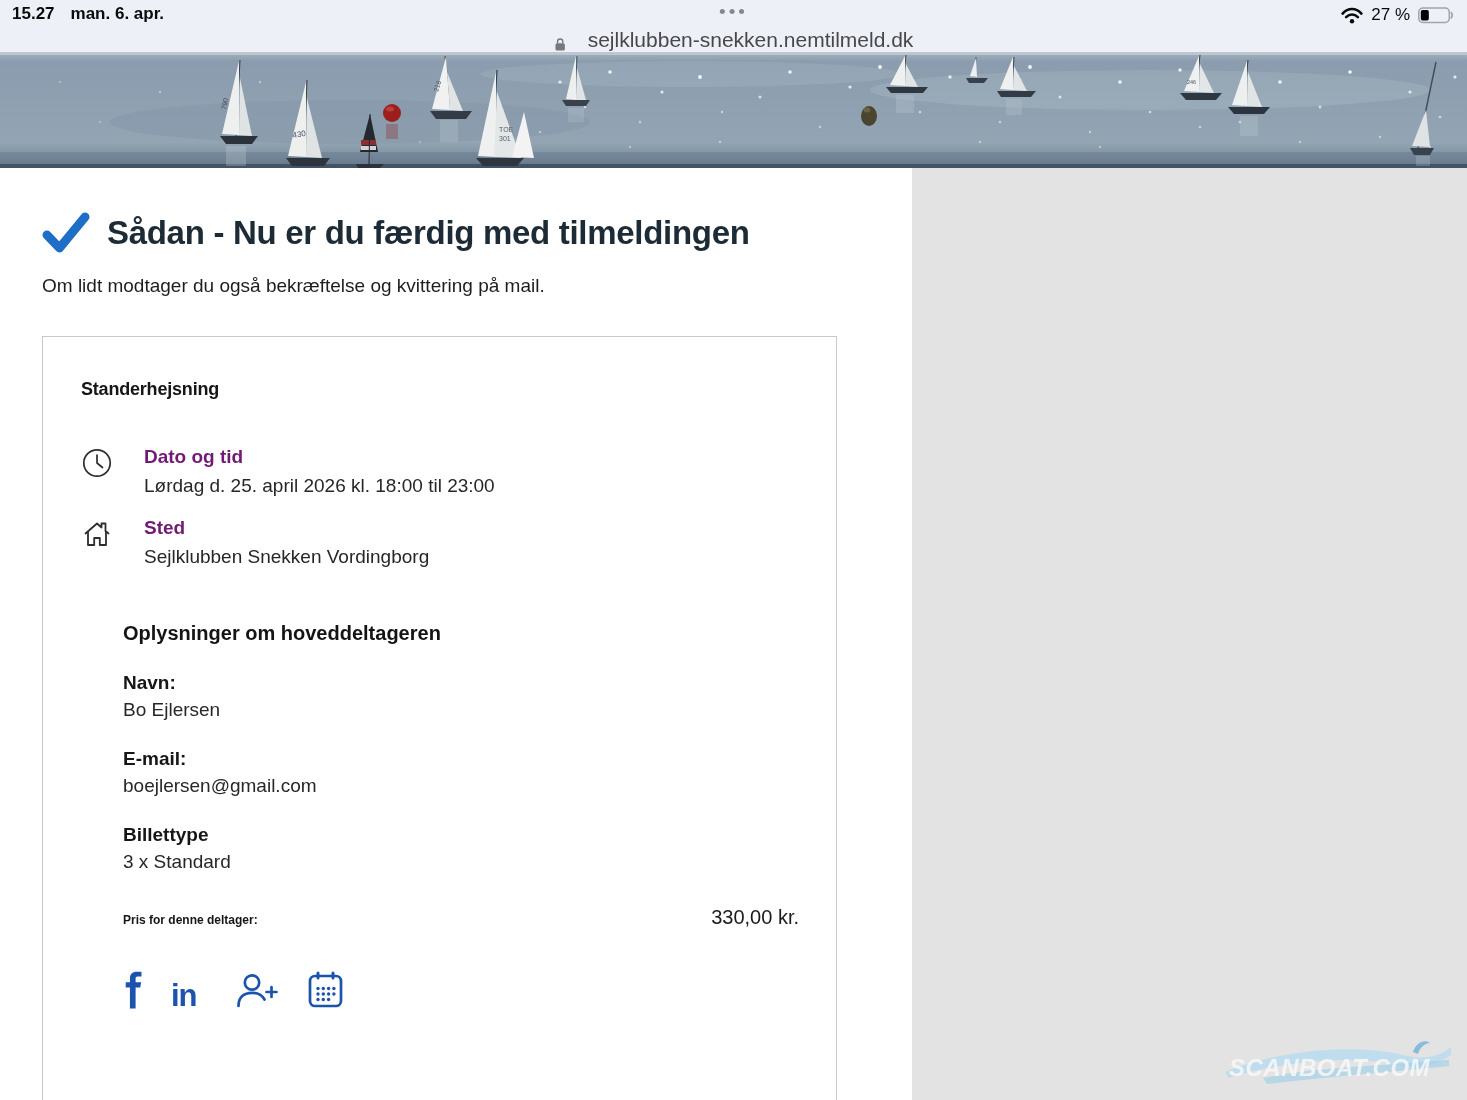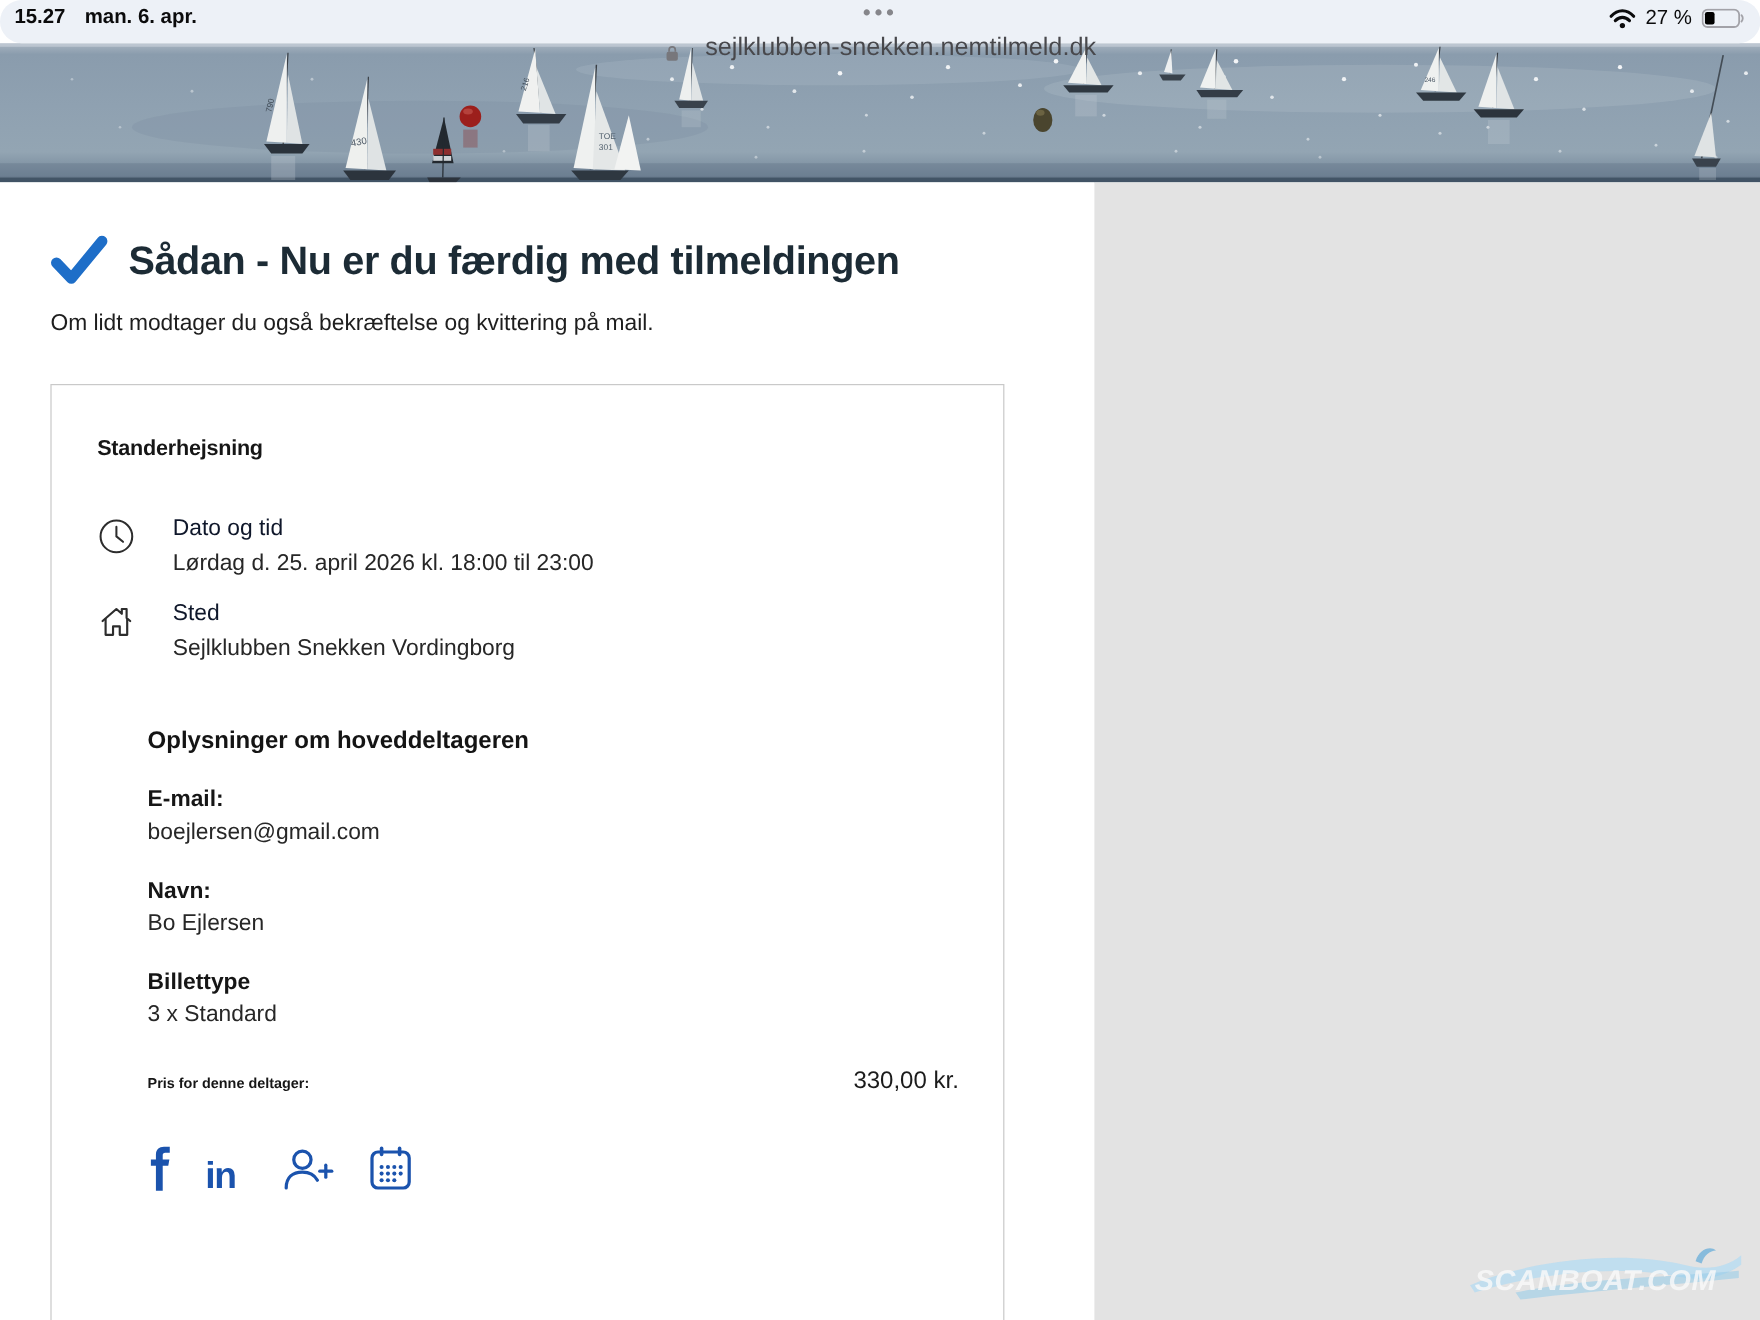--- a/index.html
+++ b/index.html
@@ -1,20 +1,20 @@
 <!DOCTYPE html>
 <html><head>
 <meta charset="utf-8">
 <style>
   html,body{margin:0;padding:0;background:#ffffff;}
   .screen{position:relative;width:1467px;height:1100px;overflow:hidden;background:#ffffff;
           font-family:"Liberation Sans", sans-serif;color:#1d1d1d;}
 
   
-  .statusbar{position:relative;height:36px;background:#edf1f7;border-radius:26px;}
+  .statusbar{position:relative;height:52px;background:#edf1f7;}
   .sb-left{position:absolute;left:12px;top:4px;display:flex;gap:16px;
            font-size:17px;font-weight:700;color:#0b0b0c;}
   .sb-dots{position:absolute;left:50%;top:2px;transform:translateX(-50%);
            color:#86868b;font-size:19px;letter-spacing:3px;line-height:1;cursor:default;}
   .sb-url{position:absolute;left:50%;top:28px;transform:translateX(-50%);
           display:flex;align-items:flex-end;gap:22px;font-size:21px;color:#48484c;}
   .sb-right{position:absolute;right:12px;top:5px;display:flex;align-items:center;gap:8px;
             font-size:17px;color:#0b0b0c;}
 
   
@@ -29,21 +29,21 @@
   .page-title{margin:0;font-size:33px;font-weight:700;color:#1c2b35;letter-spacing:-0.3px;}
   .subtitle{margin:21px 0 0 0;font-size:19px;color:#1e1e1e;}
 
   .card{margin-top:39px;width:795px;box-sizing:border-box;background:#fff;
         border:1px solid #c9c9c9;padding:42px 37px 110px 38px;}
   .card-title{margin:0;font-size:18px;font-weight:700;color:#161616;letter-spacing:-0.2px;}
 
   .info-row{display:flex;gap:31px;margin-top:46px;}
   .info-row.second{margin-top:20px;}
   .info-icon{flex:0 0 32px;padding-top:1px;}
-  .info-label{font-size:19px;font-weight:400;color:#0f172a;}
+  .info-label{font-size:19px;font-weight:700;color:#701a75;}
   .info-value{font-size:19px;color:#272727;margin-top:7px;}
 
   .participant{margin-left:42px;margin-top:54px;}
   .p-heading{font-size:20px;font-weight:700;color:#141414;}
   .field{margin-top:27px;}
   .f-label{font-size:19px;font-weight:700;color:#161616;}
   .f-value{font-size:19px;color:#272727;margin-top:5px;}
 
   .price-row{display:flex;justify-content:space-between;align-items:baseline;
              margin:33px 0 0 42px;}
@@ -304,27 +304,27 @@
           <div>
             <div class="info-label">Sted</div>
             <div class="info-value">Sejlklubben Snekken Vordingborg</div>
           </div>
         </div>
 
         <div class="participant">
           <div class="p-heading">Oplysninger om hoveddeltageren</div>
 
           <div class="field">
+            <div class="f-label">Navn:</div>
+            <div class="f-value">Bo Ejlersen</div>
+          </div>
+
+          <div class="field">
             <div class="f-label">E-mail:</div>
             <div class="f-value">boejlersen@gmail.com</div>
-          </div>
-
-          <div class="field">
-            <div class="f-label">Navn:</div>
-            <div class="f-value">Bo Ejlersen</div>
           </div>
 
           <div class="field">
             <div class="f-label">Billettype</div>
             <div class="f-value">3 x Standard</div>
           </div>
         </div>
 
         <div class="price-row">
           <div class="price-label">Pris for denne deltager:</div>

